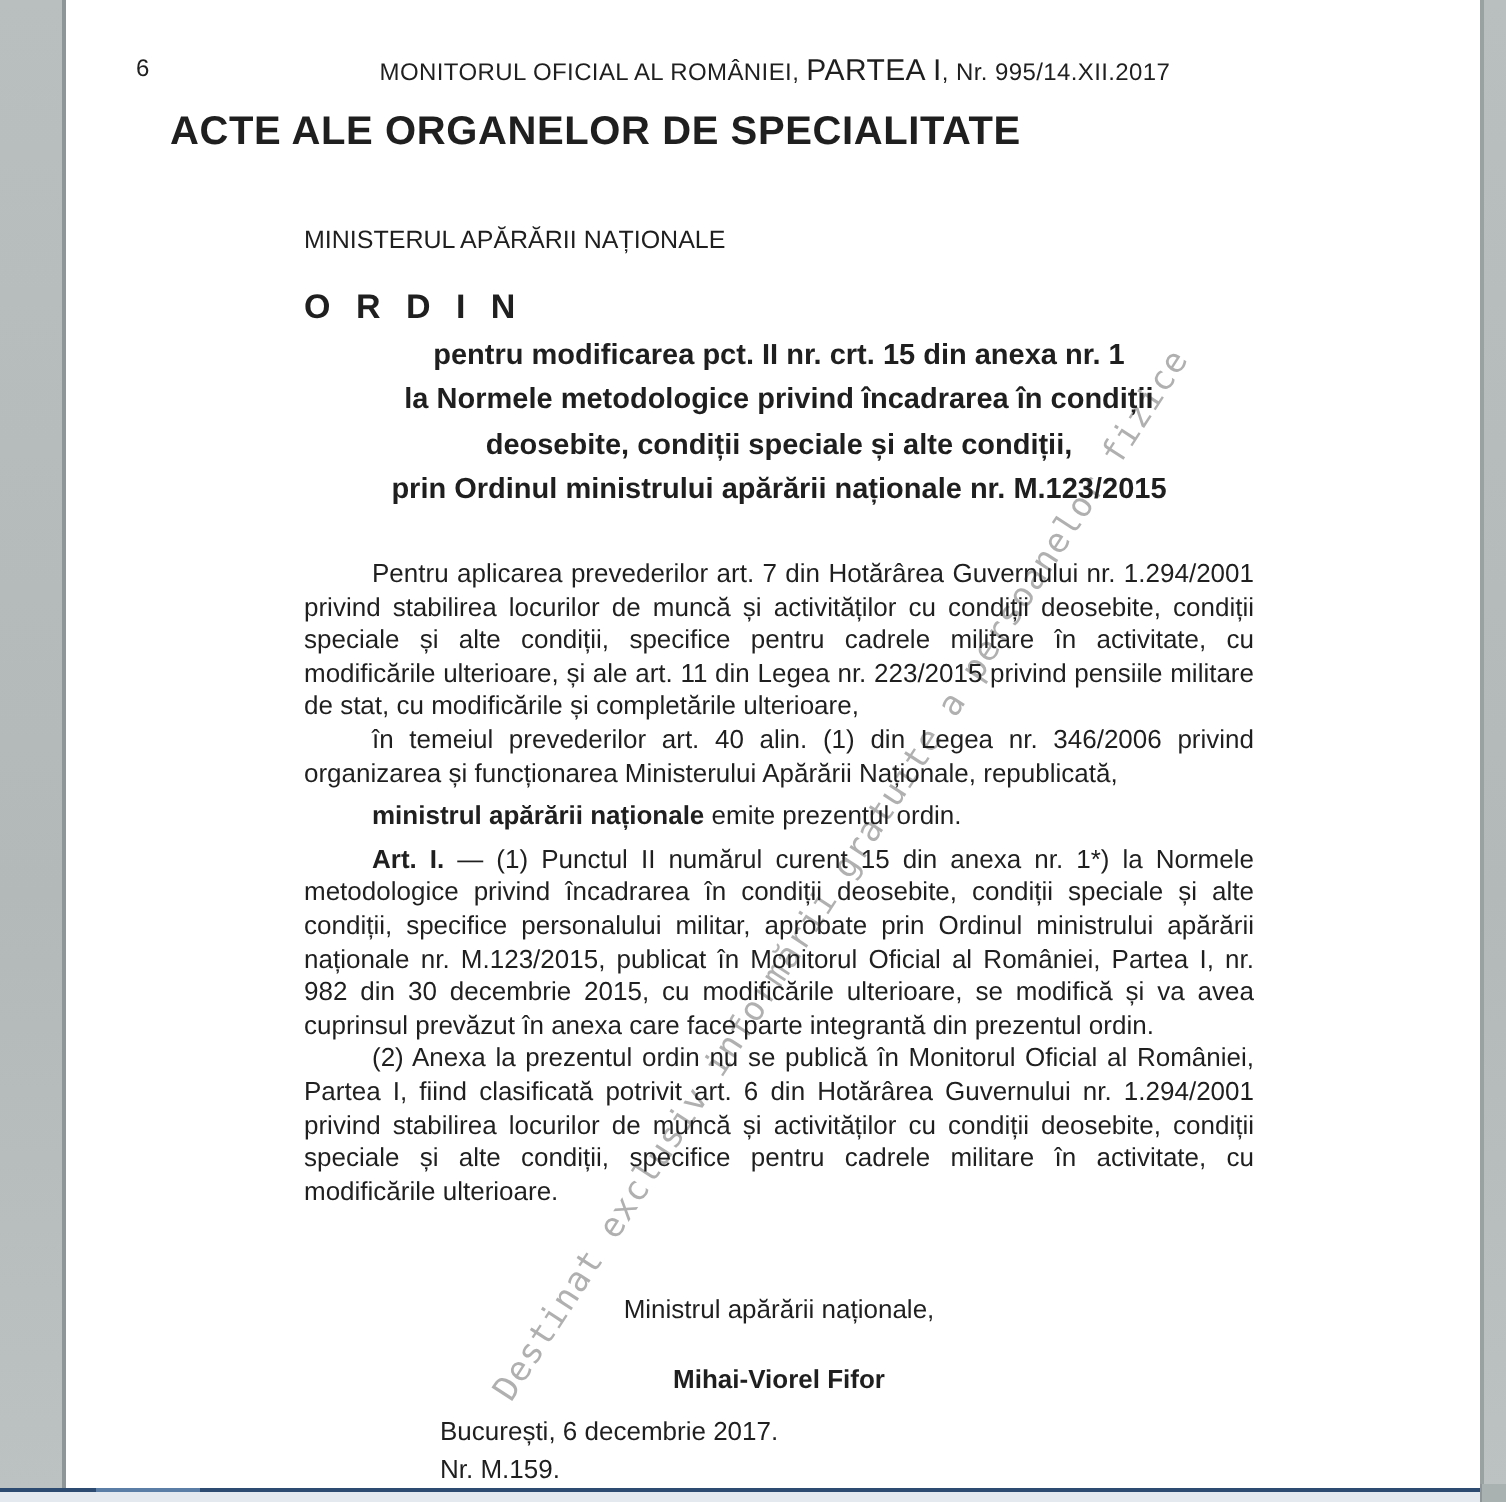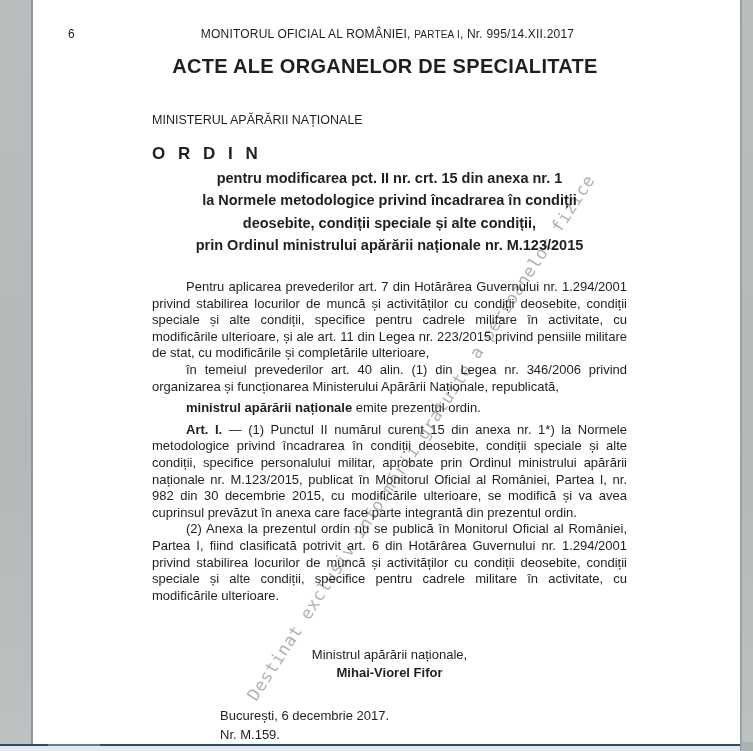--- a/index.html
+++ b/index.html
@@ -32,25 +32,25 @@
     font-size: 17px; letter-spacing: 0.5px; white-space: nowrap;
     color: rgba(112,112,112,0.55);
     transform: rotate(-57deg);
     transform-origin: center center;
     pointer-events: none;
   }
 
   .header-row { position: absolute; top: 27px; left: 0; width: 100%; height: 16px; }
   .page-number { position: absolute; left: 33px; top: 0; font-size: 12px; }
   .journal-header { position: absolute; left: 0; width: 100%; text-align: center; font-size: 12px; letter-spacing: 0.2px; }
-  .journal-header .small-caps { font-size: 10px; }
+  .journal-header .small-caps { font-size: 15px; }
 
   .big-title {
     position: absolute; top: 54px; left: 50px; width: 600px;
-    text-align: center; font-weight: bold; font-size: 20px; line-height: 25px;
+    font-weight: bold; font-size: 20px; line-height: 25px;
     letter-spacing: 0.3px;
   }
   .ministry { position: absolute; top: 113px; left: 117px; font-size: 12.5px; }
 
   .order-heading {
     position: absolute; top: 144px; left: 117px; width: 475px;
     text-align: left; font-weight: bold; font-size: 17px; letter-spacing: 4px;
   }
   .order-subtitle {
     position: absolute; top: 167px; left: 92px; width: 525px;
@@ -58,21 +58,21 @@
   }
 
   .body-col {
     position: absolute; top: 279px; left: 117px; width: 475px;
     font-size: 13px; line-height: 16.6px; text-align: justify;
   }
   .body-col p { text-indent: 34px; }
   .body-col p.gap { margin-top: 5px; }
 
   .signature { position: absolute; top: 646px; left: 117px; width: 475px; text-align: center; font-size: 13px; line-height: 17px; }
-  .signature .sig-name { font-weight: bold; margin-top: 1px; }
+  .signature .sig-name { font-weight: bold; margin-top: 18px; }
 
   .date-block { position: absolute; top: 707px; left: 185px; font-size: 13px; line-height: 18.5px; }
 
   
   .bottom-bar { position: absolute; left: 0; right: 0; bottom: 0; height: 7px; background: #e3e9ee; border-top: 2px solid #2d4a70; }
   .bottom-bar .accent { position: absolute; left: 48px; top: -2px; width: 52px; height: 2px; background: #5a7ea6; }
   .bottom-corner { position: absolute; right: 0; bottom: 0; width: 13px; height: 9px; background: #a9b1b1; border-left: 1px solid #8f9697; }
 </style>
 </head>
 <body>

